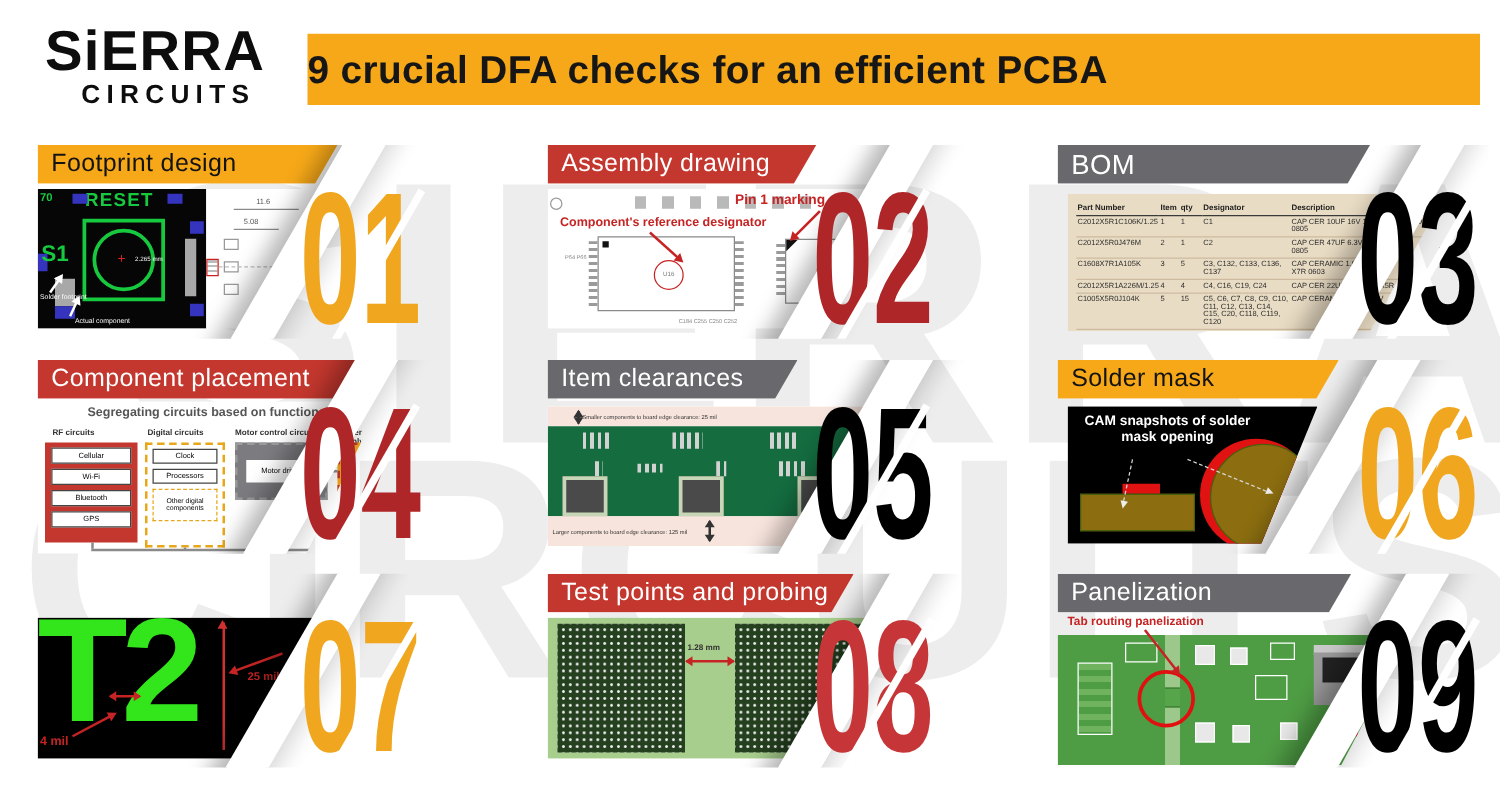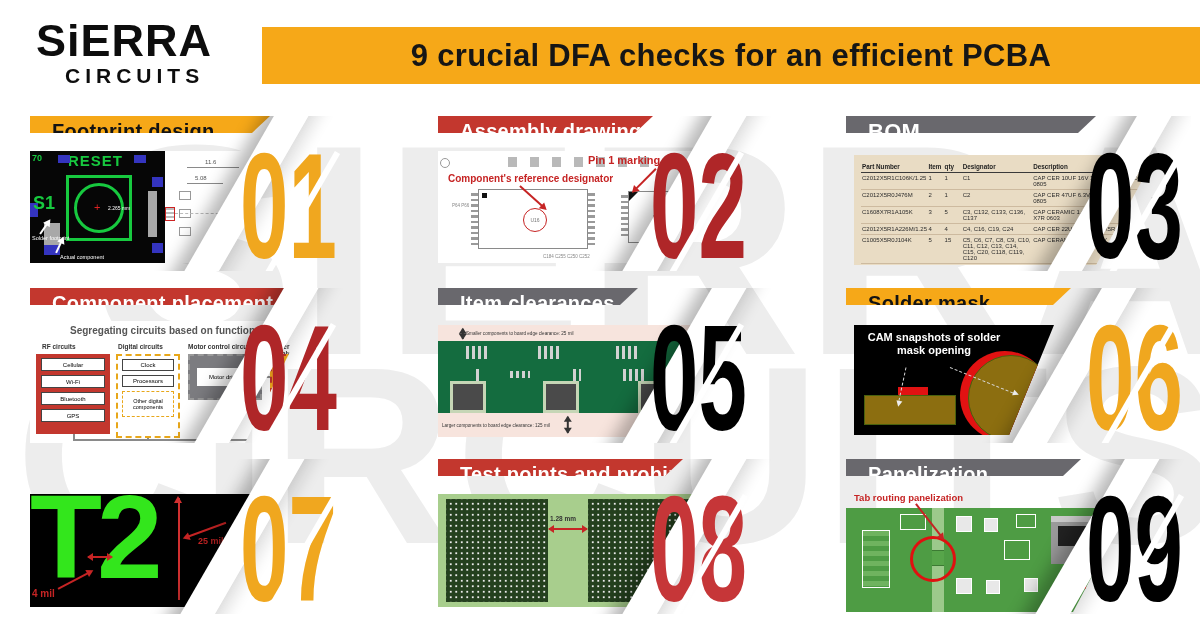--- a/index.html
+++ b/index.html
@@ -10,27 +10,27 @@
   .wm{position:absolute;z-index:0;color:#ededed;font-weight:800;white-space:nowrap;line-height:1;}
   .wm1{left:95px;top:100px;font-size:300px;letter-spacing:2px;}
   .wm2{left:15px;top:330px;font-size:252px;letter-spacing:2px;}
 
   
   .logo{position:absolute;left:36px;top:18px;z-index:2;color:#0d0d0d;}
   .logo .l1{font-size:45px;font-weight:800;letter-spacing:1px;line-height:1;}
   .logo .l2{font-size:21px;font-weight:800;letter-spacing:5px;line-height:1;margin-top:2px;margin-left:29px;}
 
   
-  .banner{position:absolute;left:262px;top:27px;width:938px;height:57px;background:#F6A818;z-index:2;
-          display:flex;align-items:center;justify-content:center;}
+  .banner{position:absolute;left:246px;top:27px;width:938px;height:57px;background:#F6A818;z-index:2;
+          display:flex;align-items:center;}
   .banner .t{font-size:31px;font-weight:700;color:#161616;letter-spacing:.3px;}
 
   
   .card{position:absolute;width:345px;height:155px;z-index:2;overflow:hidden;}
-  .head{position:absolute;left:0;top:0;height:17px;line-height:31px;padding-left:22px;font-size:20px;font-weight:700;
+  .head{position:absolute;left:0;top:0;height:31px;line-height:31px;padding-left:11px;font-size:20px;font-weight:400;
         z-index:2;clip-path:polygon(0 0,100% 0,calc(100% - 18px) 100%,0 100%);letter-spacing:.3px;white-space:nowrap;}
   .head.yellow{background:#F6A818;color:#131313;}
   .head.red{background:#C3372E;color:#fff;}
   .head.gray{background:#69686D;color:#fff;}
   .img{position:absolute;z-index:1;overflow:hidden;}
   .clip{clip-path:polygon(0 0,100% 0,calc(100% - 60px) 100%,0 100%);}
   .slash{position:absolute;width:30px;height:270px;top:-55px;background:#fff;transform:rotate(30deg);z-index:3;
          box-shadow:-10px 0 16px rgba(0,0,0,.28),10px 0 14px rgba(0,0,0,.10);}
   .num{position:absolute;top:36px;font-size:150px;line-height:108px;font-weight:800;z-index:4;}
   .numx{display:inline-block;transform:scaleX(.58);transform-origin:100% 0;}

